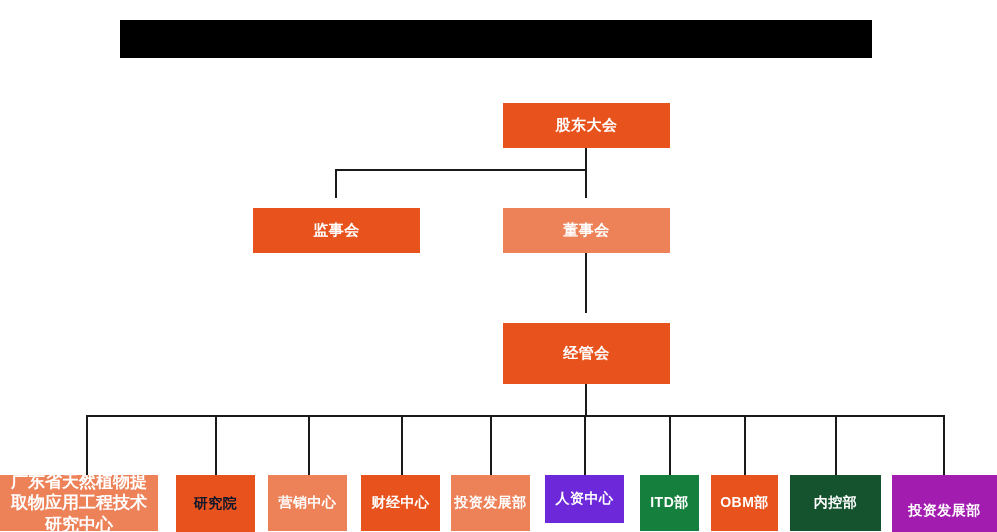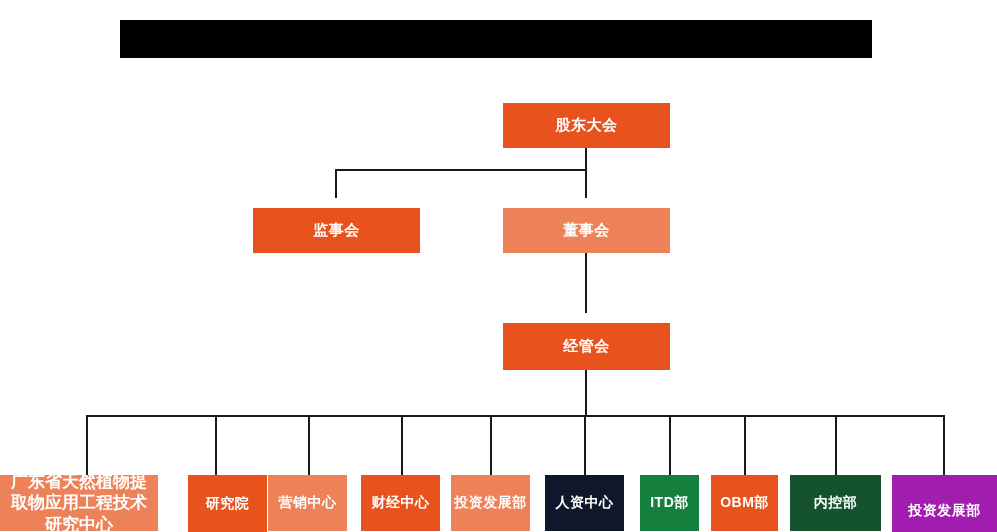--- a/index.html
+++ b/index.html
@@ -67,25 +67,25 @@
       <div class="connector v" style="background: rgb(26, 26, 26); left: 584px; top: 415px; height: 60px;"></div>
       <div class="connector v" style="background: rgb(26, 26, 26); left: 669px; top: 415px; height: 60px;"></div>
       <div class="connector v" style="background: rgb(26, 26, 26); left: 744px; top: 415px; height: 60px;"></div>
       <div class="connector v" style="background: rgb(26, 26, 26); left: 835px; top: 415px; height: 60px;"></div>
       <div class="connector v" style="background: rgb(26, 26, 26); left: 943px; top: 415px; height: 60px;"></div>
     </div>
   <div id="node-layer">
       <div class="node lvl-top" style="left: 503px; top: 93px; width: 167px; height: 45px; background: rgb(232, 82, 29); color: rgb(255, 255, 255);">股东大会</div>
       <div class="node lvl-top" style="left: 253px; top: 198px; width: 167px; height: 45px; background: rgb(232, 82, 29); color: rgb(255, 255, 255);">监事会</div>
       <div class="node lvl-top" style="left: 503px; top: 198px; width: 167px; height: 45px; background: rgb(237, 130, 89); color: rgb(255, 255, 255);">董事会</div>
-      <div class="node lvl-top" style="left: 503px; top: 313px; width: 167px; height: 47px; background: rgb(232, 82, 29); color: rgb(255, 255, 255);">经管会</div>
+      <div class="node lvl-top" style="left: 503px; top: 313px; width: 167px; height: 61px; background: rgb(232, 82, 29); color: rgb(255, 255, 255);">经管会</div>
       <div class="node leaf-small" style="left: 0px; top: 475px; width: 158px; height: 56px; background: rgb(237, 130, 89); color: rgb(255, 255, 255);">广东省天然植物提取物应用工程技术研究中心</div>
-      <div class="node leaf" style="left: 188px; top: 475px; width: 79px; height: 58px; background: rgb(232, 82, 29); color: #ffffff;">研究院</div>
+      <div class="node leaf" style="left: 176px; top: 475px; width: 79px; height: 58px; background: rgb(232, 82, 29); color: #0f172a;">研究院</div>
       <div class="node leaf" style="left: 268px; top: 475px; width: 79px; height: 56px; background: rgb(237, 130, 89); color: rgb(255, 255, 255);">营销中心</div>
       <div class="node leaf" style="left: 361px; top: 475px; width: 79px; height: 56px; background: rgb(232, 82, 29); color: rgb(255, 255, 255);">财经中心</div>
       <div class="node leaf" style="left: 451px; top: 475px; width: 79px; height: 56px; background: rgb(237, 130, 89); color: rgb(255, 255, 255);">投资发展部</div>
-      <div class="node leaf" style="left: 545px; top: 475px; width: 79px; height: 56px; background: #0f172a; color: rgb(255, 255, 255);">人资中心</div>
+      <div class="node leaf" style="left: 545px; top: 475px; width: 79px; height: 48px; background: #6d28d9; color: rgb(255, 255, 255);">人资中心</div>
       <div class="node leaf" style="left: 640px; top: 475px; width: 59px; height: 56px; background: #15803d; color: rgb(255, 255, 255);">ITD部</div>
       <div class="node leaf" style="left: 711px; top: 475px; width: 67px; height: 56px; background: rgb(232, 82, 29); color: rgb(255, 255, 255);">OBM部</div>
       <div class="node leaf" style="left: 790px; top: 475px; width: 91px; height: 56px; background: #14532d; color: rgb(255, 255, 255);">内控部</div>
       <div class="node leaf" style="left: 892px; top: 475px; width: 105px; height: 72px; background: #a21caf; color: rgb(255, 255, 255);">投资发展部</div>
     </div>
 </div>
 
 </body></html>

